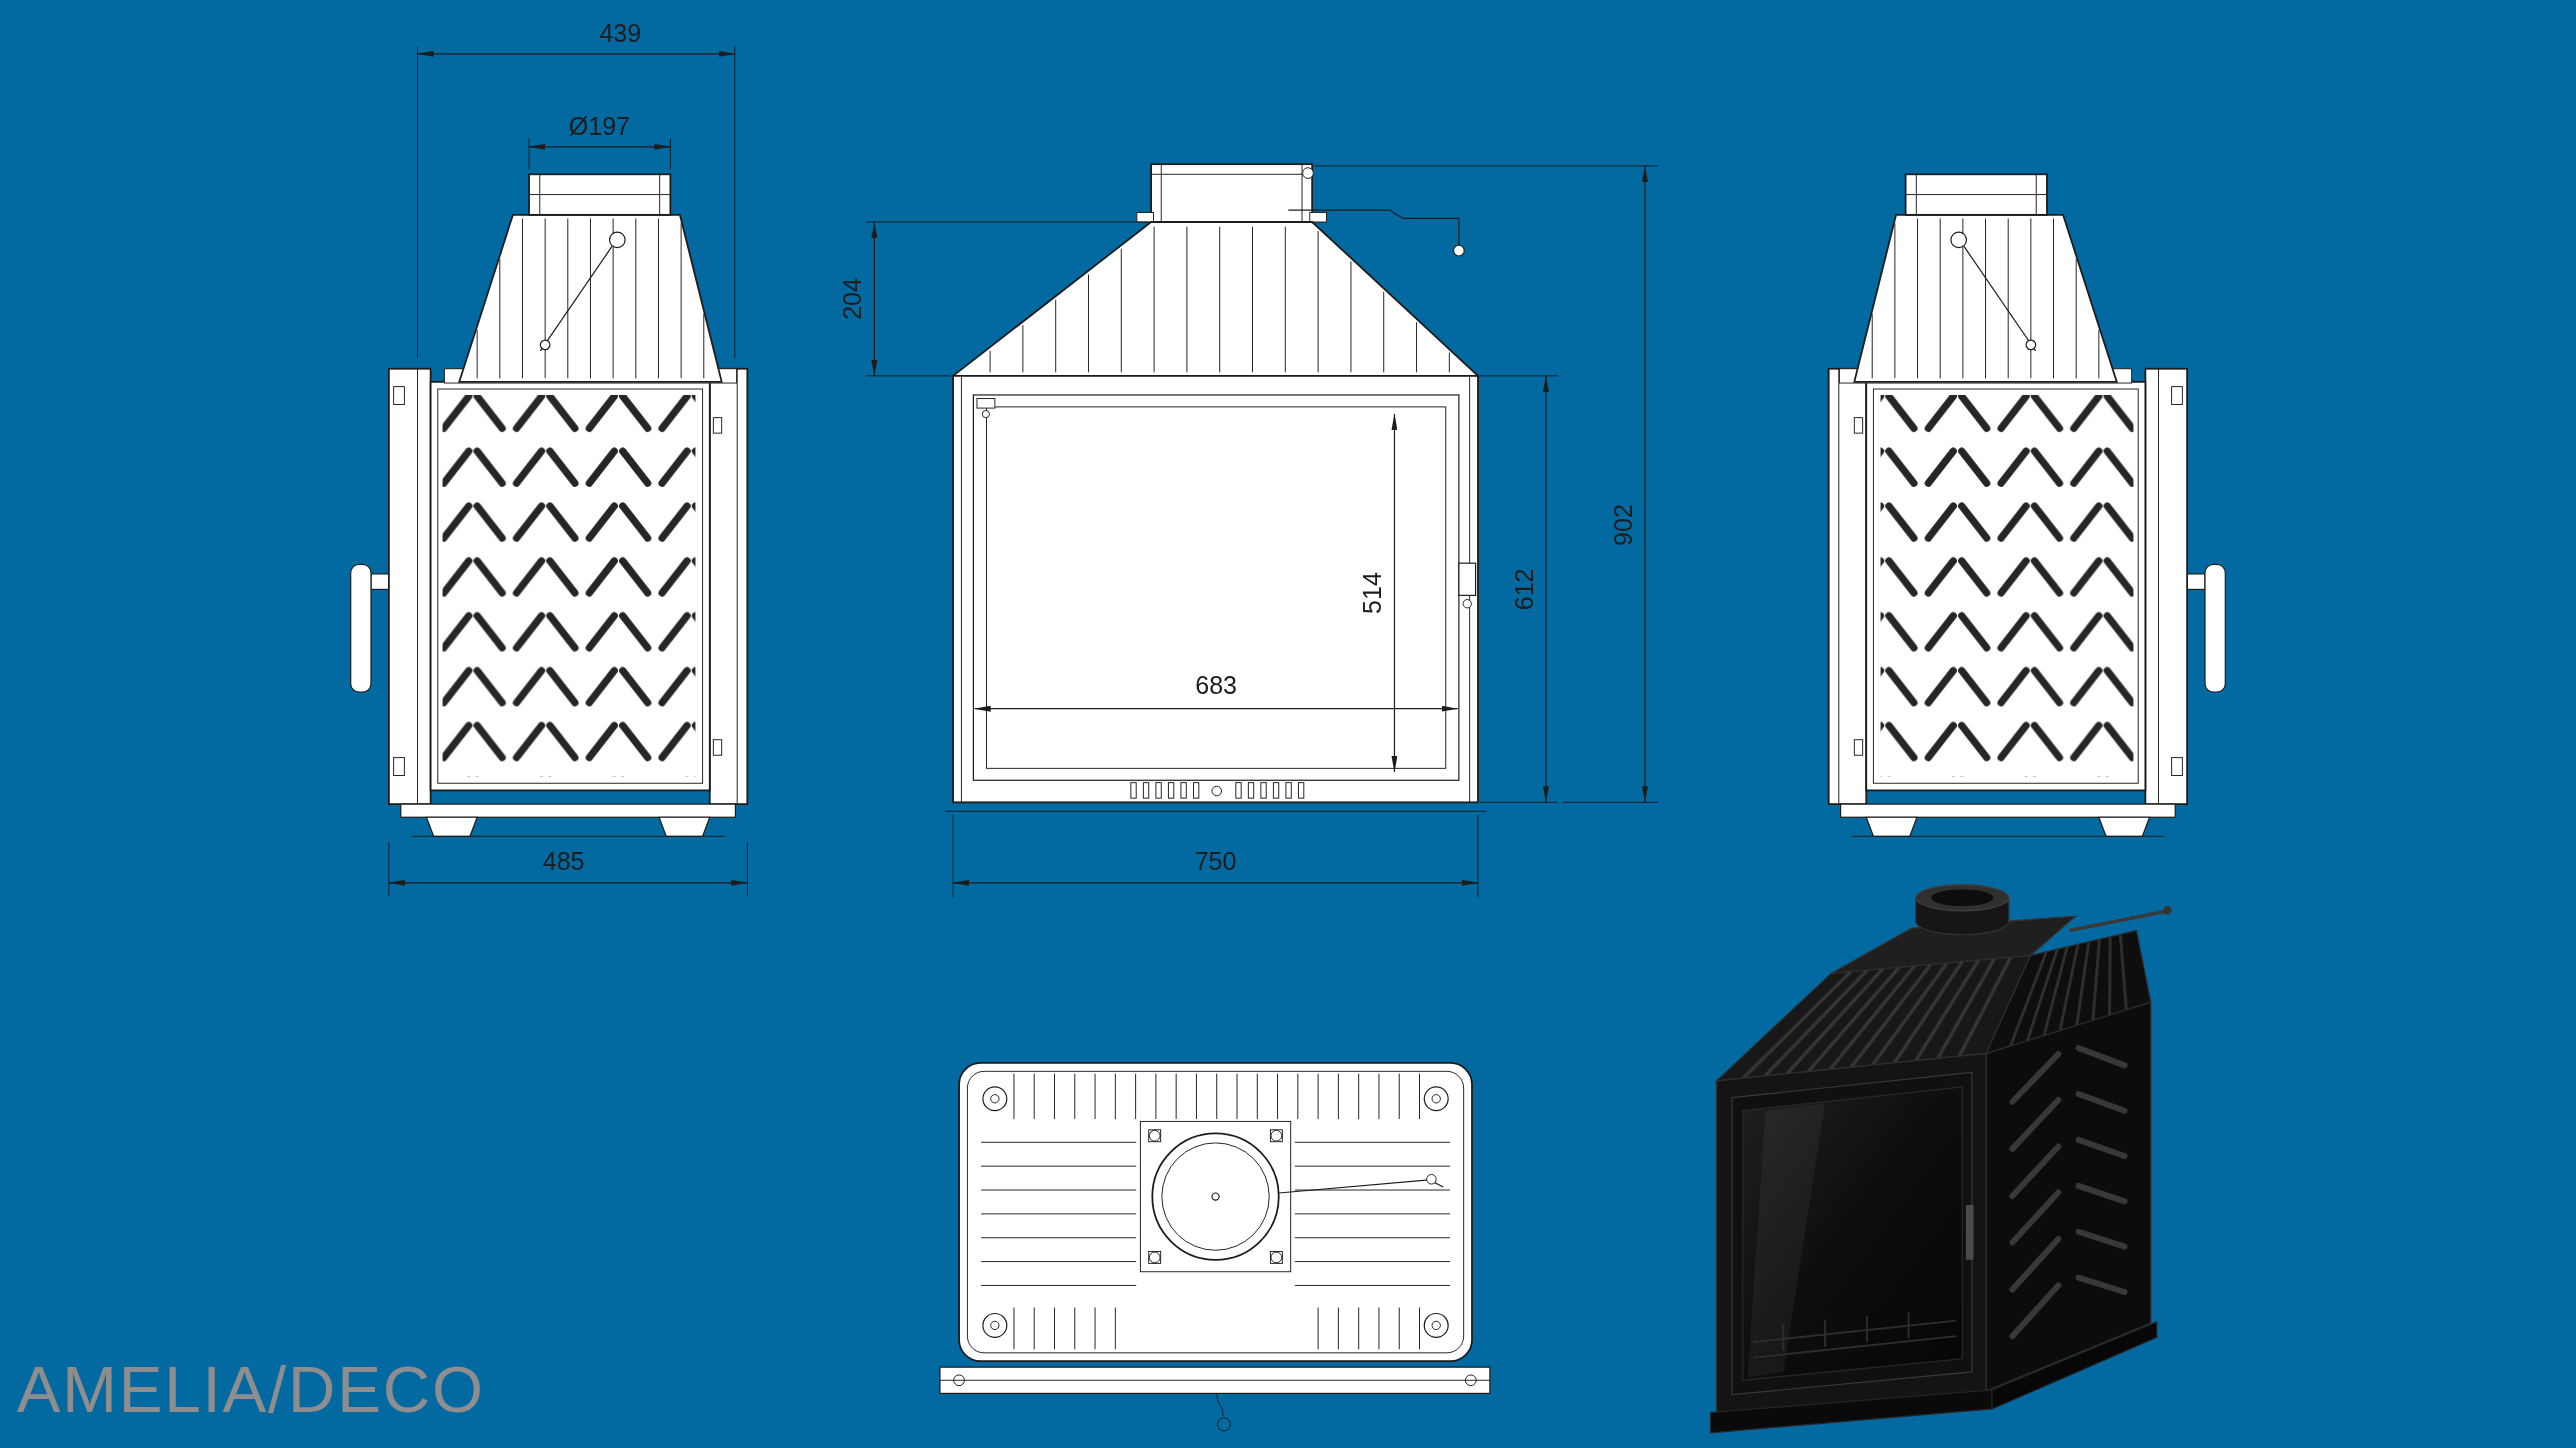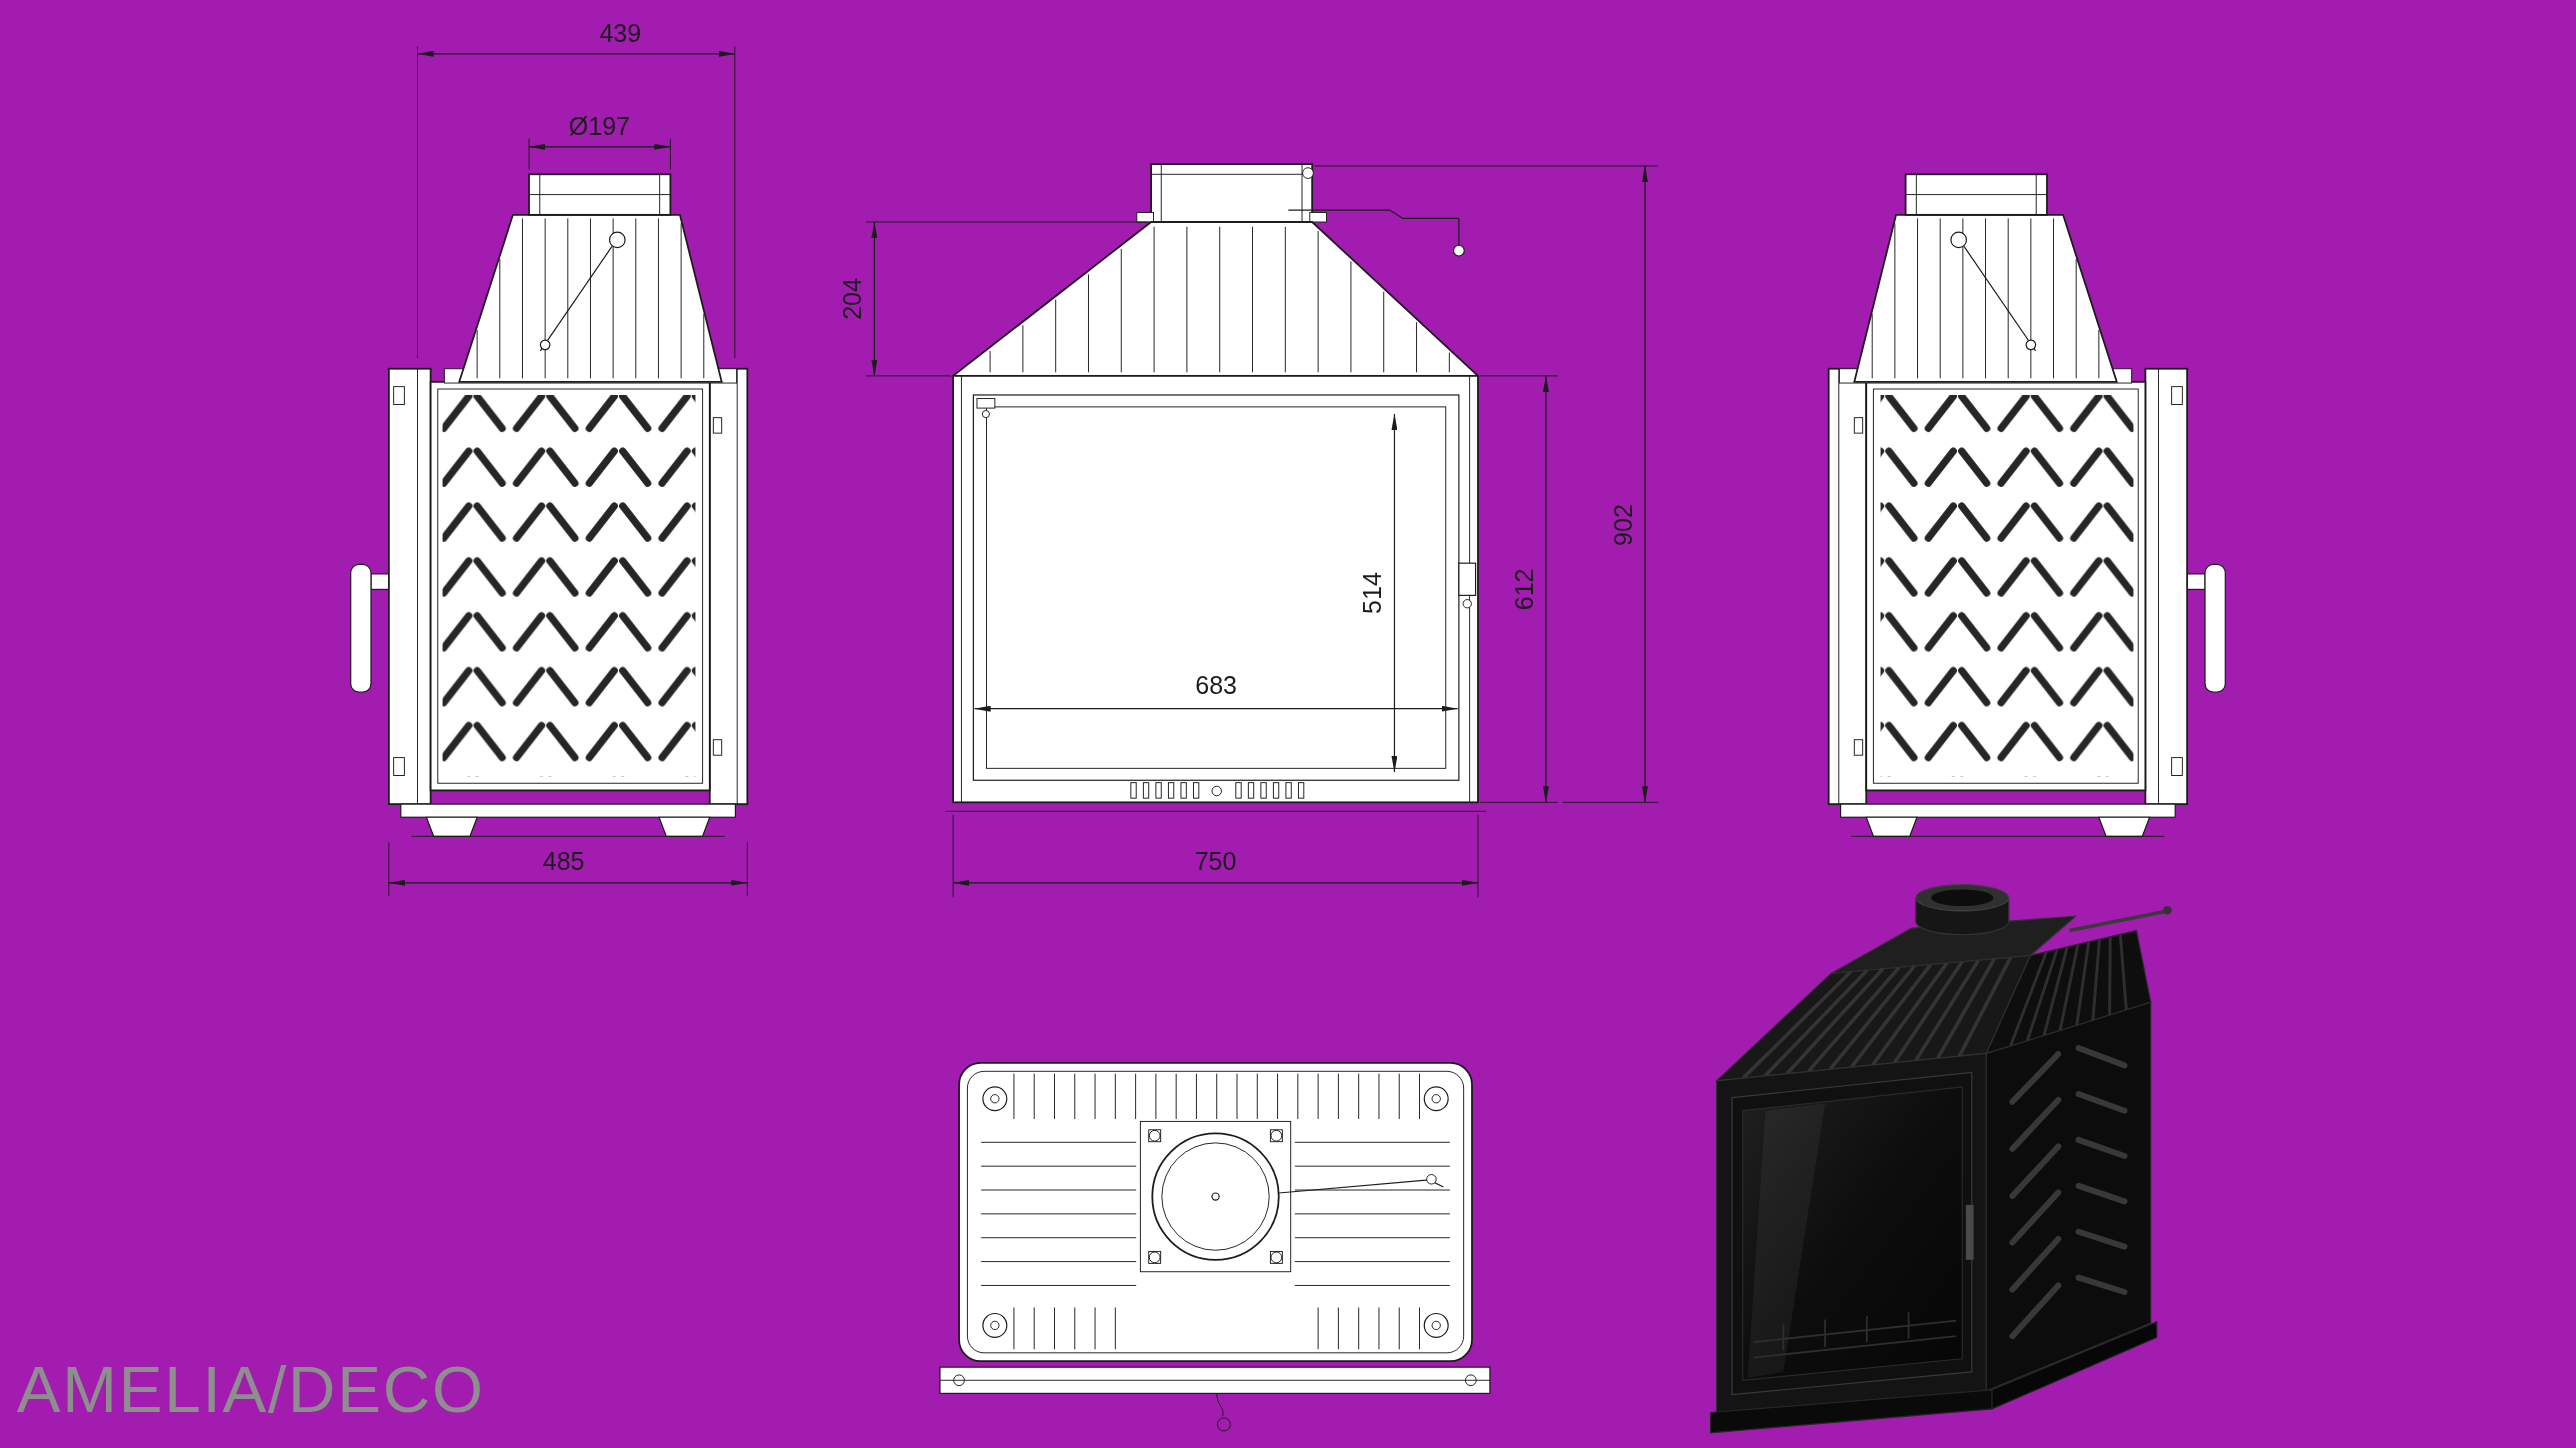--- a/index.html
+++ b/index.html
@@ -1,16 +1,16 @@
 <!DOCTYPE html>
 <html style="font-size:9.5px"><head>
 <meta charset="utf-8">
 <style>
   html,body{margin:0;padding:0;background:#ffffff;}
-  .sheet{position:relative;width:2576px;height:1449px;background:#a21caf;overflow:hidden;}
+  .sheet{position:relative;width:2576px;height:1449px;background:#0369a1;overflow:hidden;}
   svg{display:block;}
   .ln{stroke:#1c1c1c;fill:none;stroke-width:3;}
   .ln2{stroke:#1c1c1c;fill:none;stroke-width:2;}
   .thin{stroke:#1c1c1c;fill:none;stroke-width:1.6;}
   .fillw{fill:#ffffff;}
   .dim{stroke:#1c1c1c;fill:none;stroke-width:2;}
   .ext{stroke:#1c1c1c;fill:none;stroke-width:1.6;}
   text.dimtxt{font-family:"Liberation Sans",sans-serif;font-size:42px;fill:#1c1c1c;text-anchor:middle;}
   text.title{font-family:"Liberation Sans",sans-serif;font-size:110px;fill:#8e8e8e;letter-spacing:3px;font-weight:400;}
 </style>

